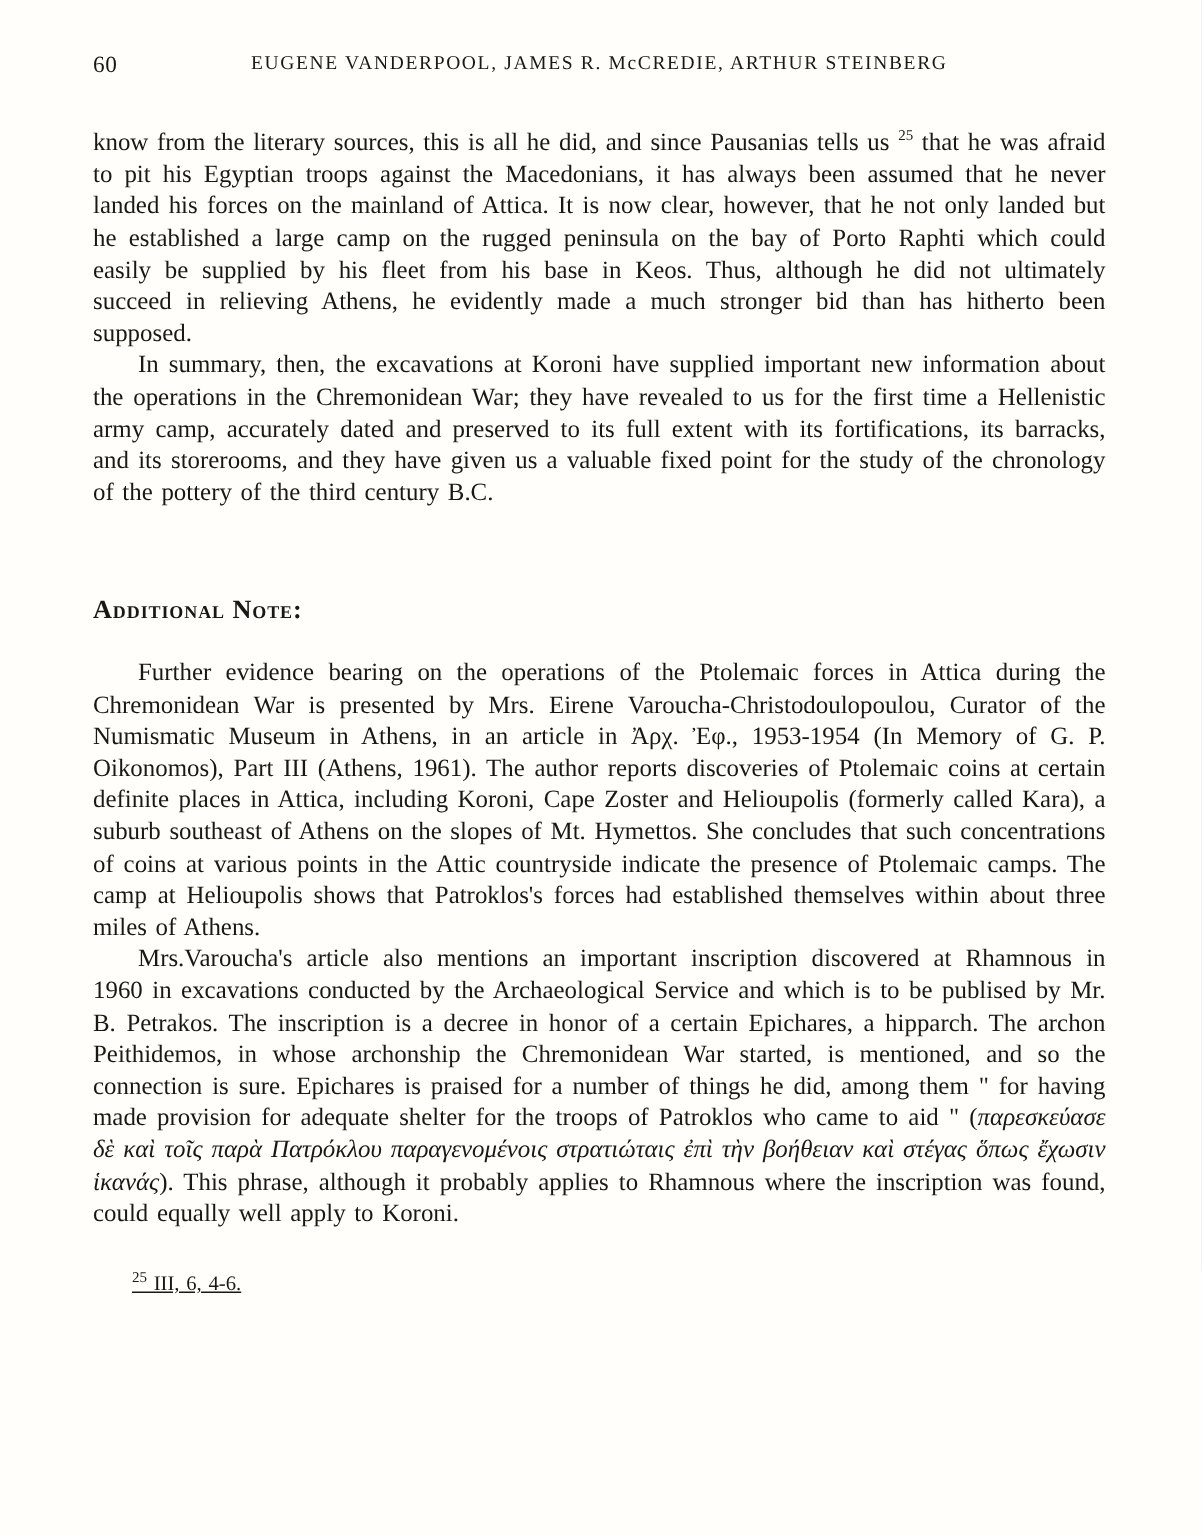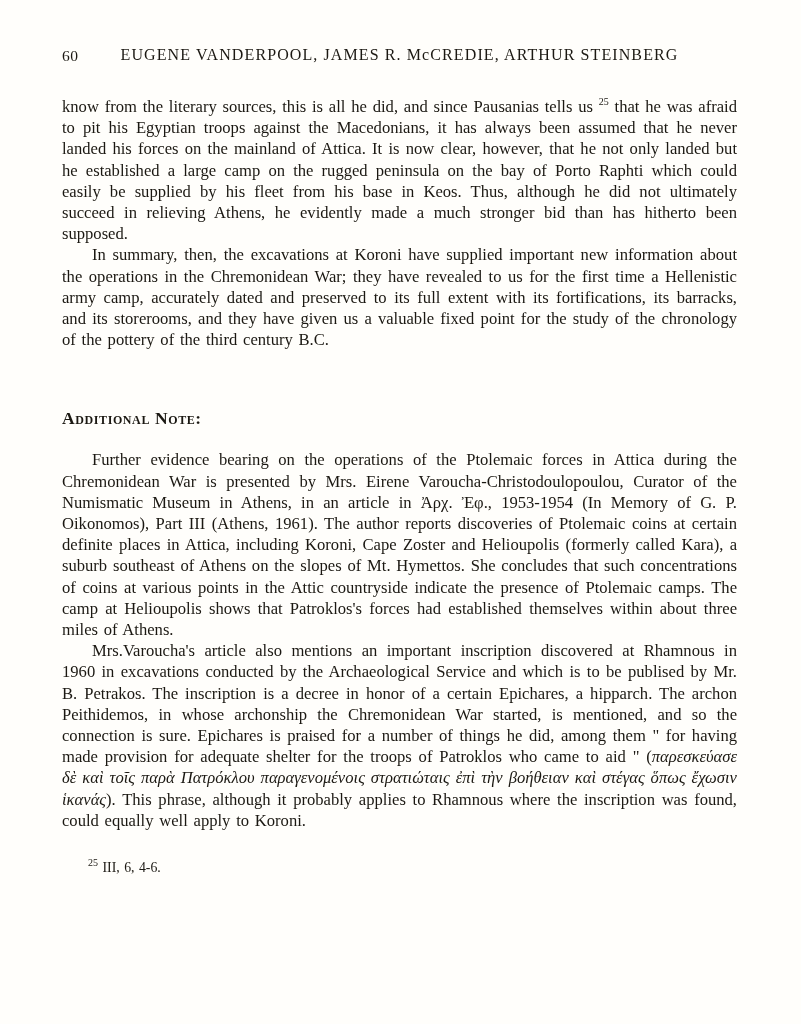--- a/index.html
+++ b/index.html
@@ -7,31 +7,31 @@
   body {
     width: 801px; height: 1024px;
     font-family: "Liberation Serif", "DejaVu Serif", serif;
     color: #1b1812;
     -webkit-font-smoothing: antialiased;
   }
   .page {
     position: relative;
     width: 801px; height: 1024px;
     background: #fffefb;
-    padding: 46px 64px 0 62px;
+    padding: 34px 64px 0 62px;
     overflow: hidden;
   }
   .header { position: relative; height: 22px; margin-bottom: 28px; }
   .page-number {
     position: absolute; left: 0; top: 1px;
     font-size: 15.5px; letter-spacing: 0.4px;
   }
   .running-head {
     text-align: center;
-    font-size: 16px;
+    font-size: 13px;
     letter-spacing: 1.1px;
     white-space: nowrap;
   }
   .body-text { width: 675px; }
   .para {
     font-size: 16.6px;
     line-height: 21.2px;
     text-align: justify;
     word-spacing: 1.6px;
   }
@@ -50,20 +50,21 @@
     font-size: 17.5px;
     letter-spacing: 0.6px;
   }
   .greek { font-style: italic; }
   .footnote {
     margin-top: 28px;
     font-size: 13.8px;
     line-height: 18px;
     text-indent: 26px;
     word-spacing: 1px;
+    text-decoration: underline;
   }
 </style>
 </head>
 <body>
 
 <div class="page">
 
   <div class="header">
     <span class="page-number">60</span>
     <div class="running-head">EUGENE VANDERPOOL, JAMES R. McCREDIE, ARTHUR STEINBERG</div>

